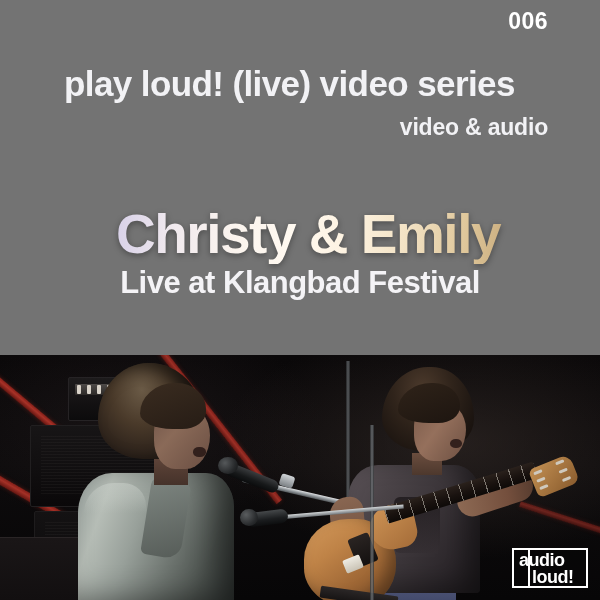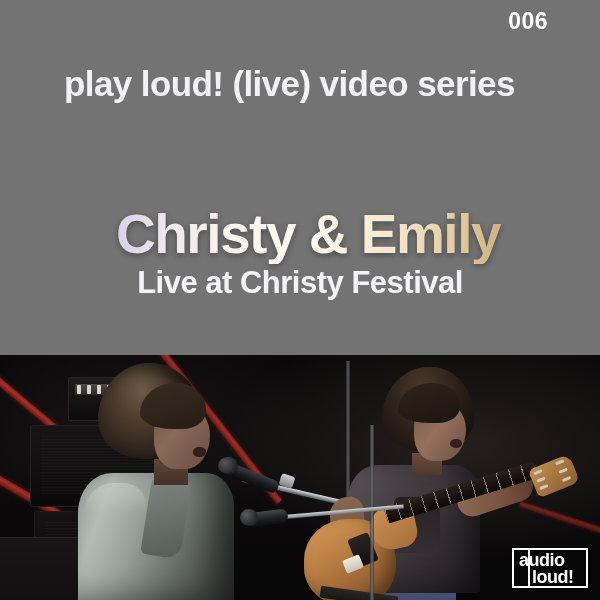--- a/index.html
+++ b/index.html
@@ -408,24 +408,25 @@
 <body>
 
 <div id="poster">
 
   <div class="header-panel">
 
     <div class="issue-number">006</div>
 
     <div class="series-title">play loud! (live) video series</div>
 
+    <div class="series-subtitle">video &amp; audio</div>
 
     <div class="artist-name">Christy &amp; Emily</div>
 
-    <div class="artist-subtitle">Live at Christy Festival</div>
+    <div class="artist-subtitle">Live at Klangbad Festival</div>
   </div>
 
   <div class="photo">
     <div class="photo-scene">
 
       <div class="stage-back"></div>
 
       <div class="truss t1"></div>
       <div class="truss t2"></div>
       <div class="truss t3"></div>

